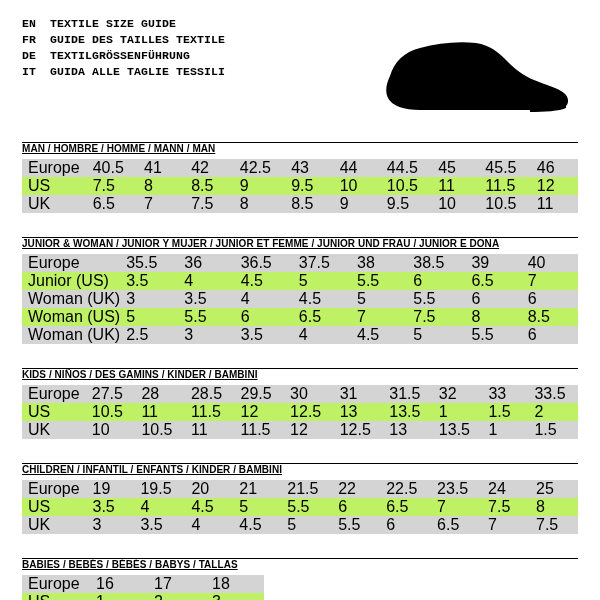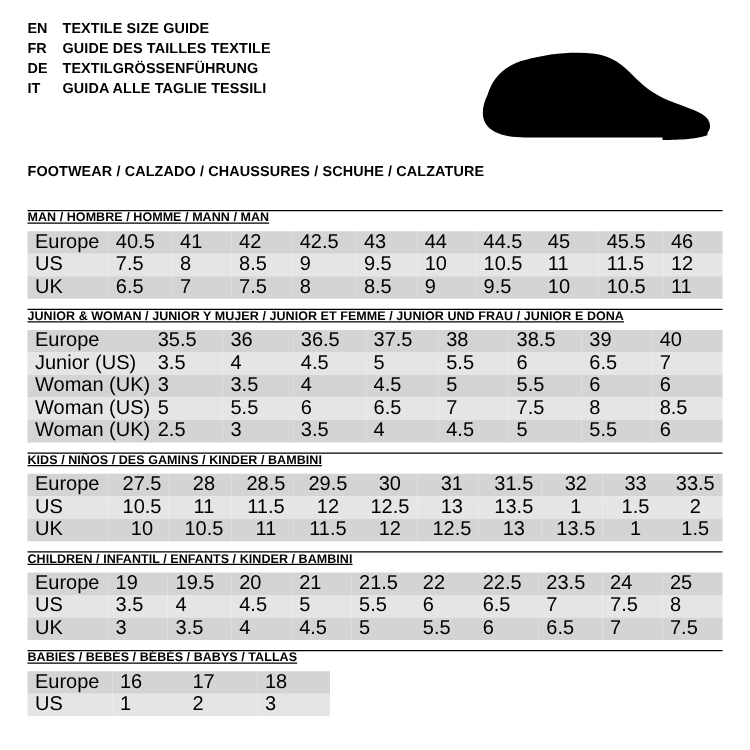--- a/index.html
+++ b/index.html
@@ -20,20 +20,21 @@
     height: 600px;
     box-sizing: border-box;
     padding: 16px 22px 0 22px;
   }
 
   
   .header {
     display: flex;
     align-items: flex-start;
     justify-content: space-between;
+    font-family: Liberation Mono, monospace;
   }
   .lang-block {
     display: flex;
     flex-direction: column;
     gap: 1px;
   }
   .lang-row {
     display: flex;
     align-items: baseline;
     font-size: 11.5px;
@@ -58,21 +59,21 @@
 
   .footwear-line {
     margin-top: 14px;
     font-size: 11.5px;
     font-weight: bold;
     letter-spacing: 0.1px;
   }
 
   
   .section {
-    margin-top: 8px;
+    margin-top: 24px;
   }
   .section-title {
     font-size: 10px;
     font-weight: bold;
     margin-bottom: 5px;
     letter-spacing: 0.05px;
     text-decoration: underline;
   }
   table.size {
     border-collapse: collapse;
@@ -82,29 +83,29 @@
   table.size td {
     height: 17px;
     padding: 0 0 0 6px;
     vertical-align: middle;
     white-space: nowrap;
   }
   table.size tr.shaded td {
     background: #d4d4d4;
   }
   table.size tr.plain td {
-    background: #e5e5e5;
+    background: #bef264;
   }
   td.label {
     width: 62px;
   }
   
   .w-man td:not(.label) { width: 52px; }
   .w-jw  td:not(.label) { width: 58px; }
-  .w-kids td:not(.label) { width: 52px; text-align: center; }
+  .w-kids td:not(.label) { width: 52px; }
   .w-child td:not(.label) { width: 52px; }
   .w-baby td:not(.label) { width: 52px; }
 
   .sep {
     border-top: 1px solid #000000;
     margin-top: 7px;
   }
   .section.first { margin-top: 24px; }
 </style>
 </head>
@@ -136,21 +137,20 @@
       <svg viewBox="0 0 190 86" width="190" height="86" aria-hidden="true">
         <path fill="#000000" d="M10,44 C14,30 24,20 40,16 C58,11 78,9 96,11 C110,13 118,20 126,28
           C134,36 142,43 154,48 C166,53 178,56 184,61 C189,65 189,71 186,74
           C182,77 170,78 150,78 C120,78 70,78 40,78 C24,78 12,74 8,66
           C5,60 6,52 10,44 Z"></path>
         <path fill="#000000" d="M150,74 C168,74 182,73 186,71 L186,76 C180,79 164,80 150,80 Z"></path>
       </svg>
     </div>
   </div>
 
-  <div class="footwear-line">FOOTWEAR / CALZADO / CHAUSSURES / SCHUHE / CALZATURE</div>
 
   <div class="section first">
     <div class="sep"></div>
     <div class="section-title">MAN / HOMBRE / HOMME / MANN / MAN</div>
     <table class="size w-man">
       <tbody>
           <tr class="shaded">
         <td class="label">Europe</td>
         <td>40.5</td>
         <td>41</td>

